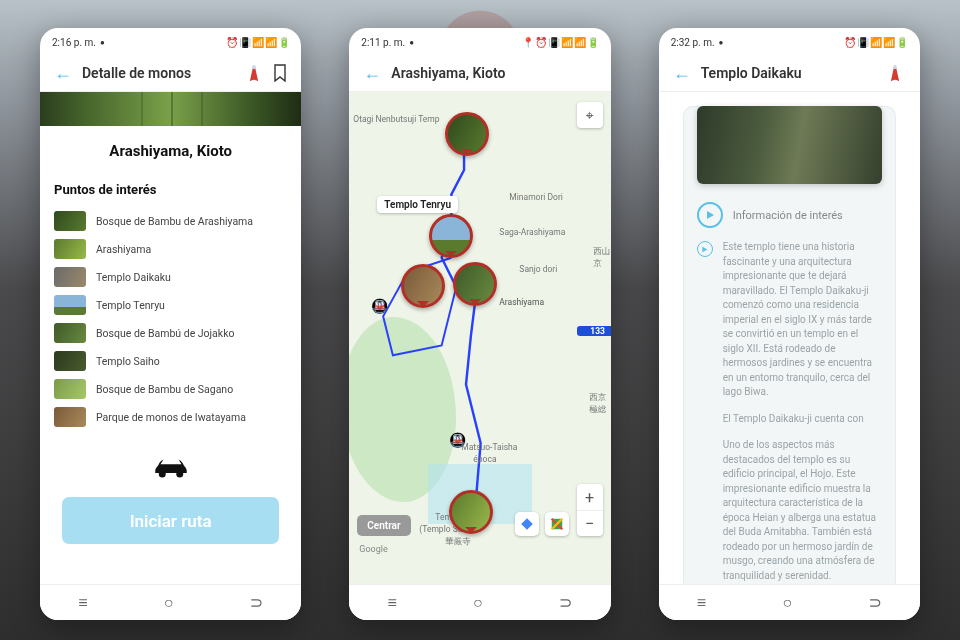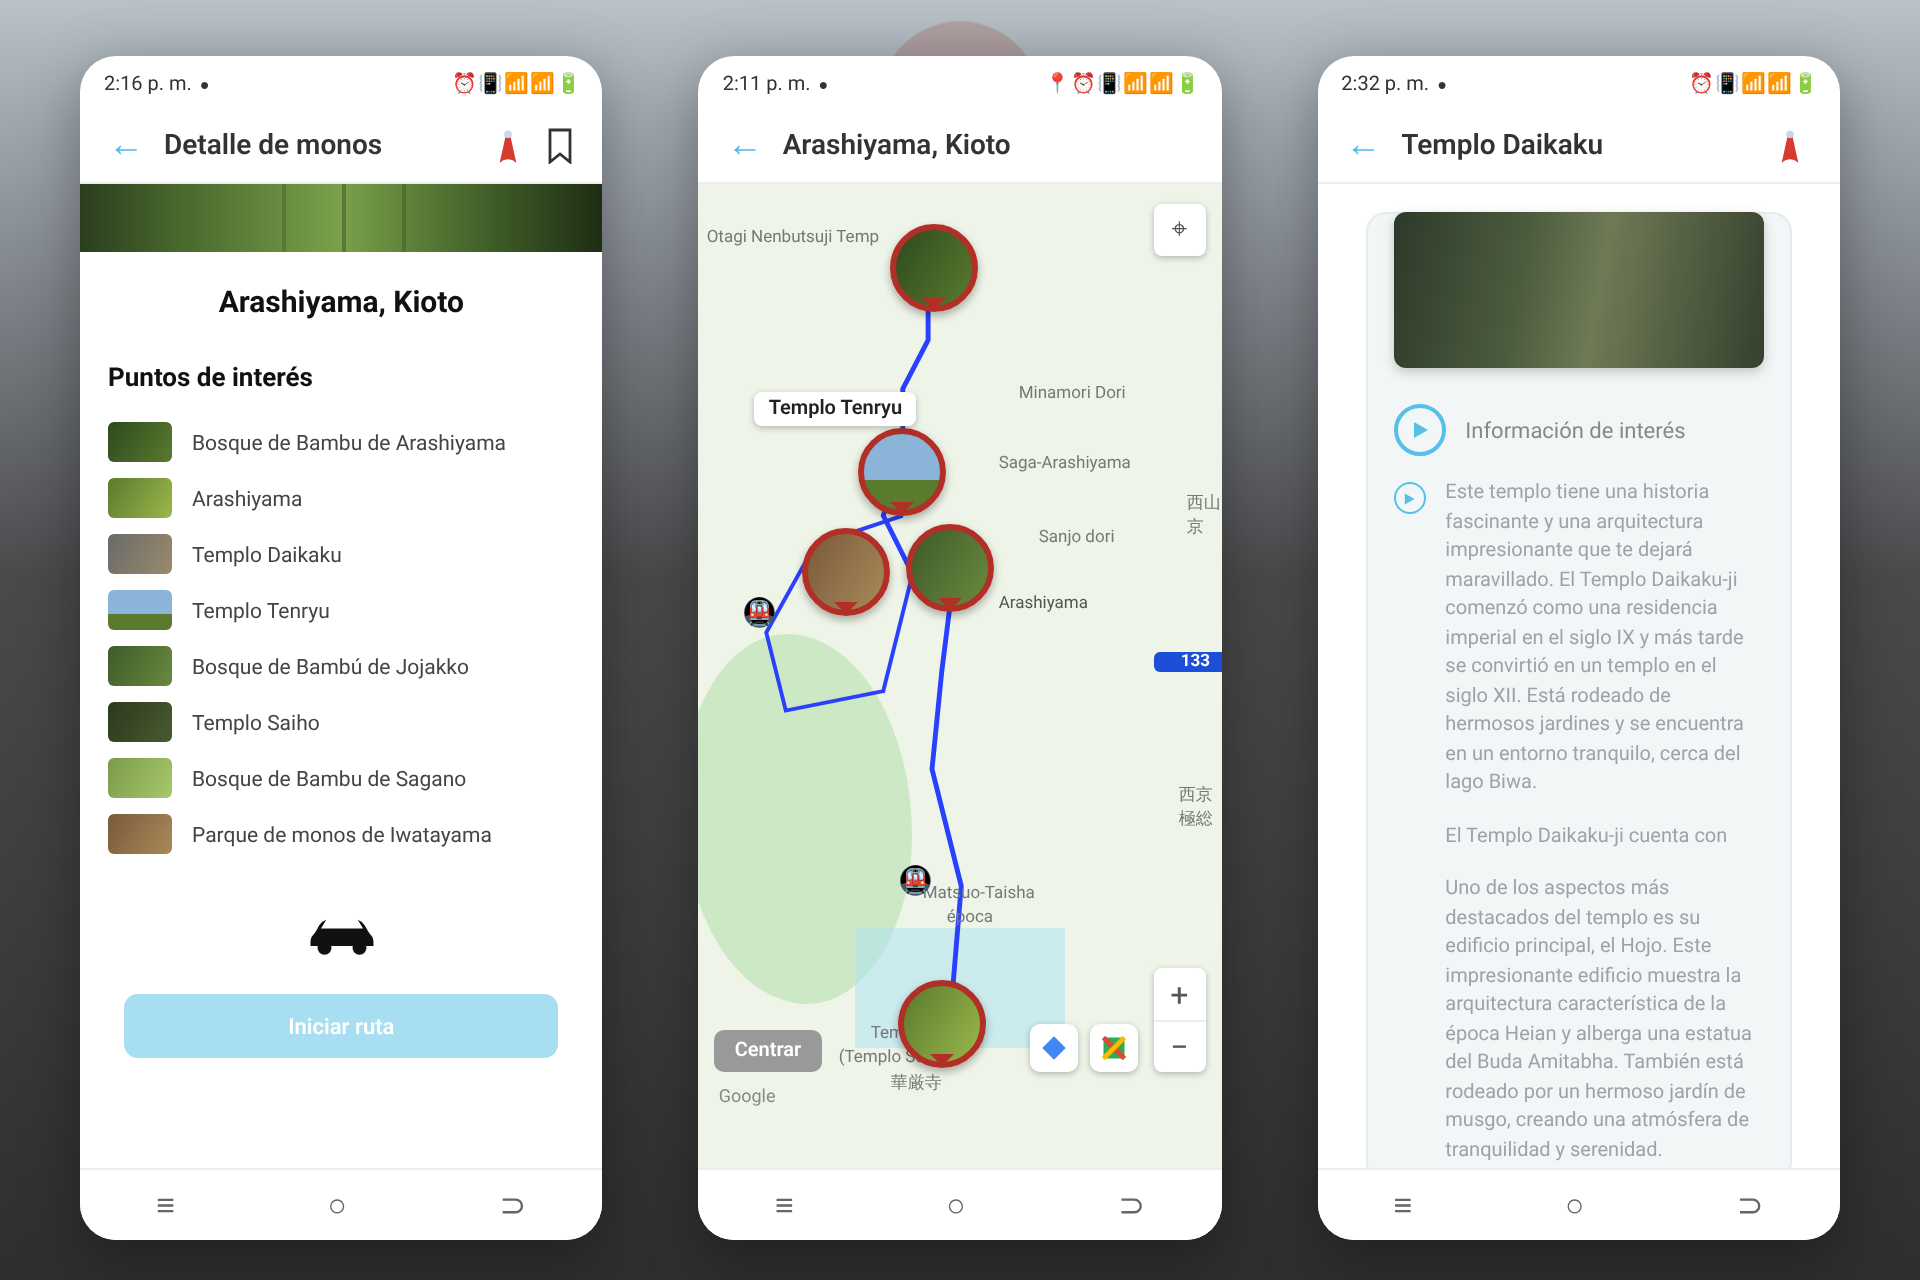--- a/index.html
+++ b/index.html
@@ -87,22 +87,22 @@
   }
   .route-title { font-weight:700; font-size:15px; text-align:center; padding:16px 10px 22px; color:#111;}
   .section-title { font-weight:700; font-size:13px; padding:0 14px 10px; color:#111;}
   .poi-list { padding:0 14px; }
   .poi-item { display:flex; align-items:center; gap:10px; padding:4px 0; cursor:pointer;}
   .poi-thumb { width:32px;height:20px;border-radius:3px; flex-shrink:0;}
   .poi-label { font-size:10.5px; color:#444; white-space:nowrap; overflow:hidden; text-overflow:ellipsis;}
   .car-block { text-align:center; padding:20px 0 6px;}
   .car-block svg{width:42px;height:30px;}
   .start-btn {
-    margin:6px 22px 0; height:32px; border-radius:7px;
-    background:#a8def2; color:#fff; font-size:11px; font-weight:600;
+    margin:6px 22px 0; height:47px; border-radius:7px;
+    background:#a8def2; color:#fff; font-size:17px; font-weight:600;
     display:flex;align-items:center;justify-content:center;
     cursor:pointer;
   }
 
   
   .navbar {
     height:36px;border-top:1px solid #eee;background:#fff;
     display:flex;align-items:center;justify-content:space-around;
   }
   .navbar .nb { color:#666; font-size:16px; cursor:pointer; }

